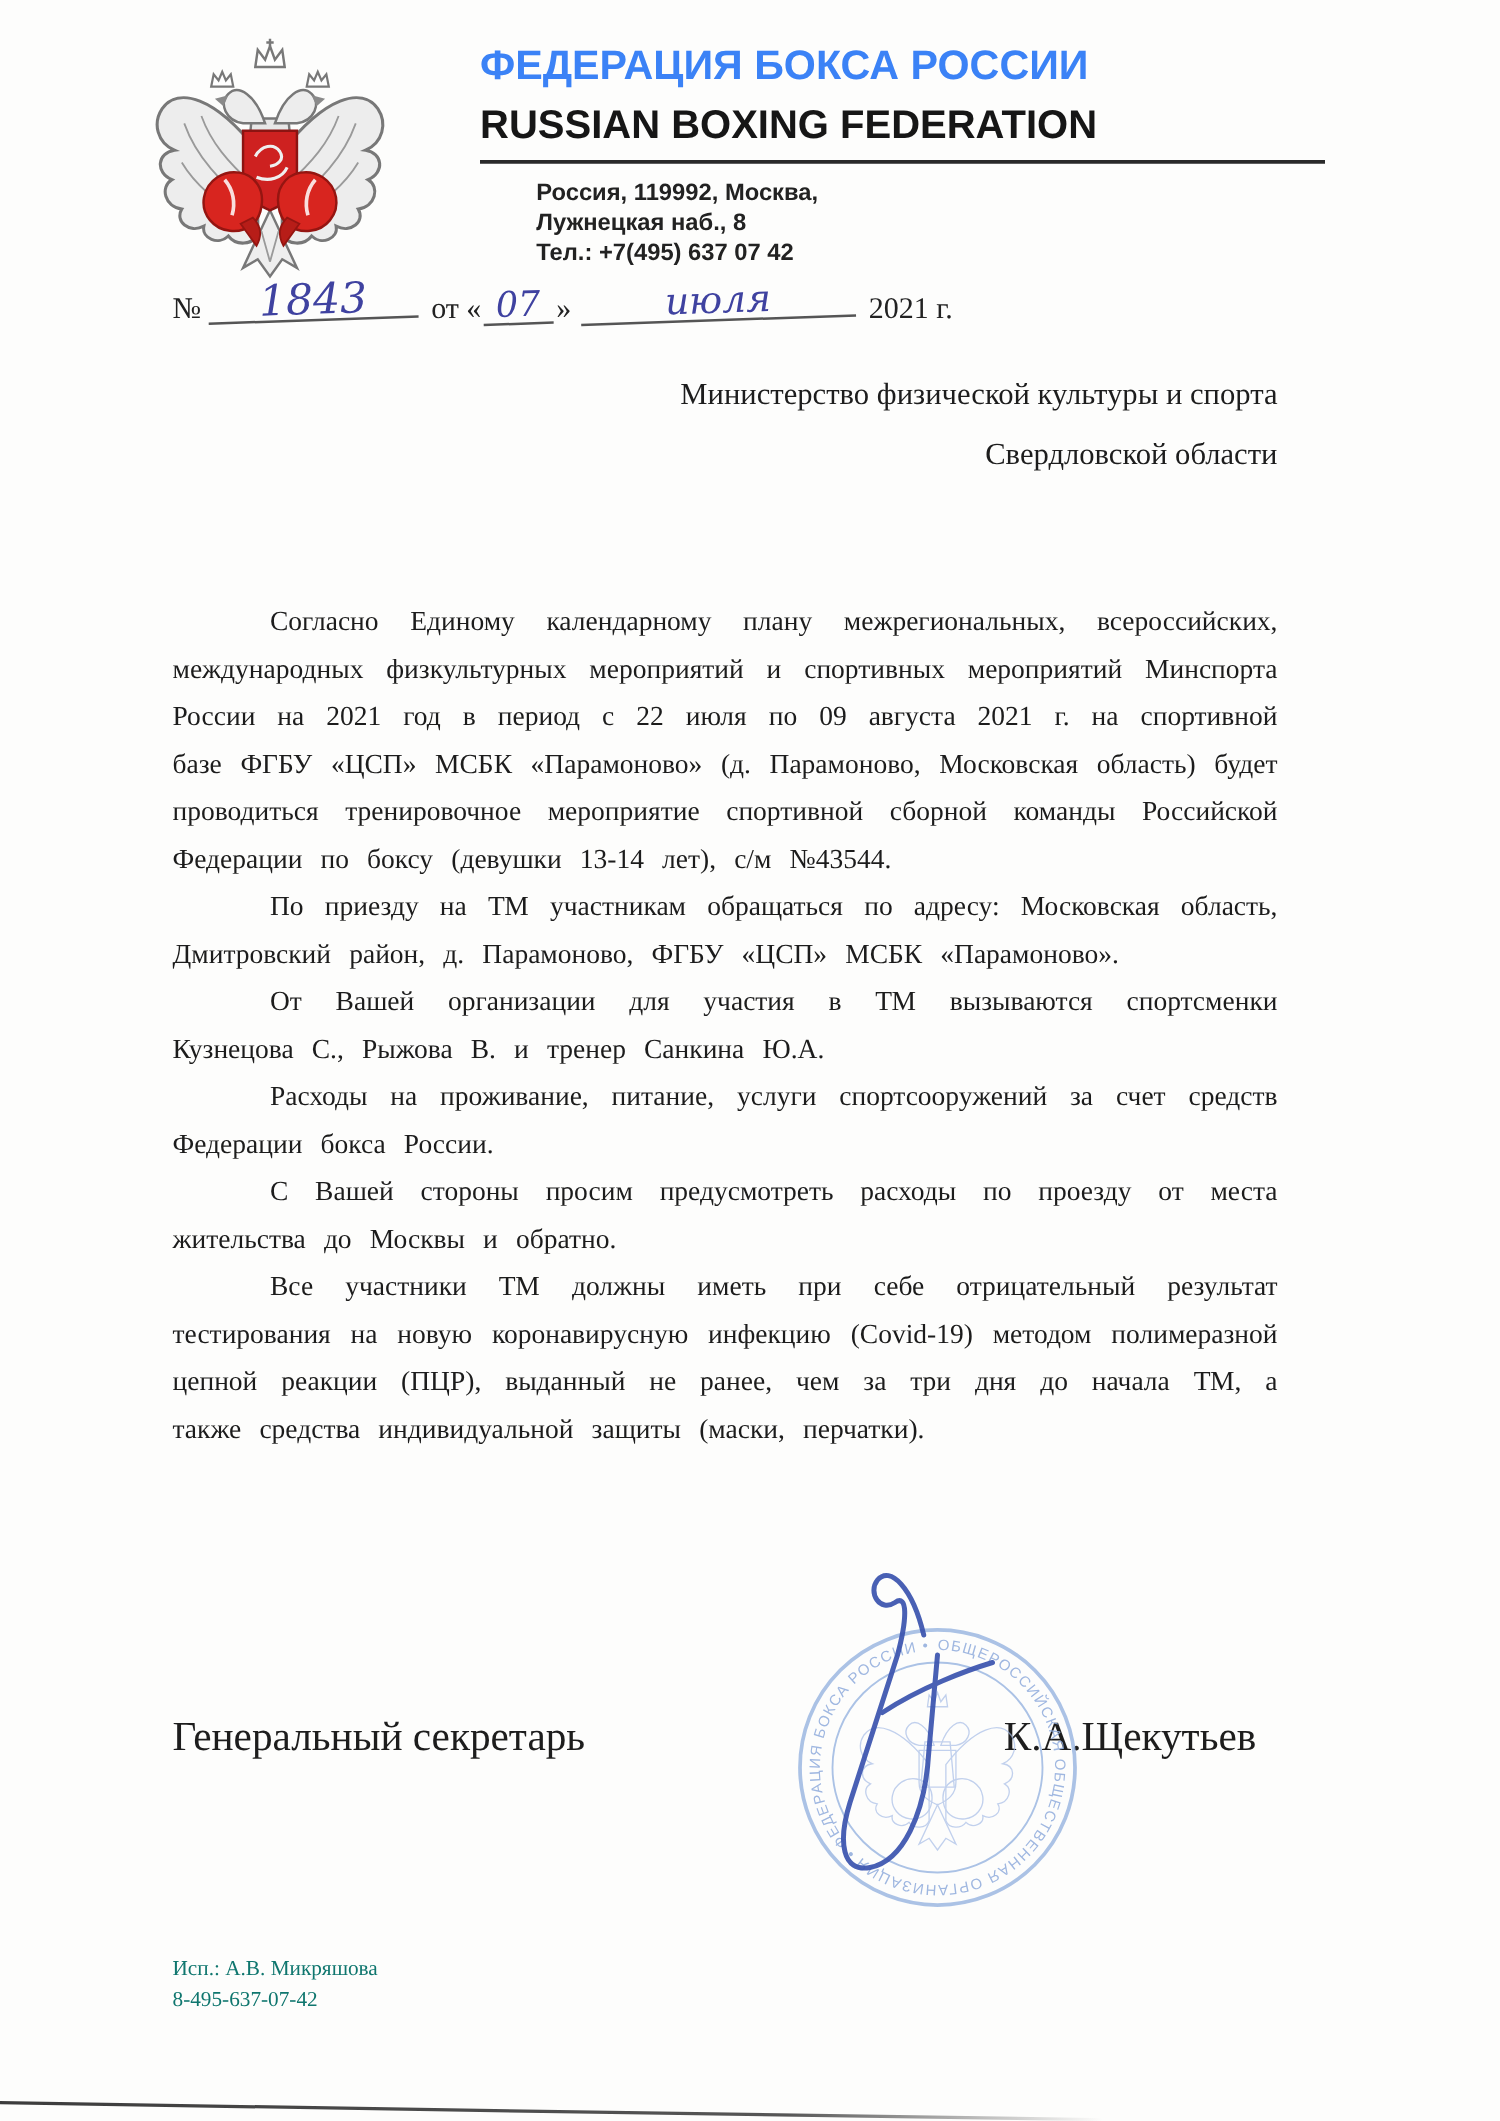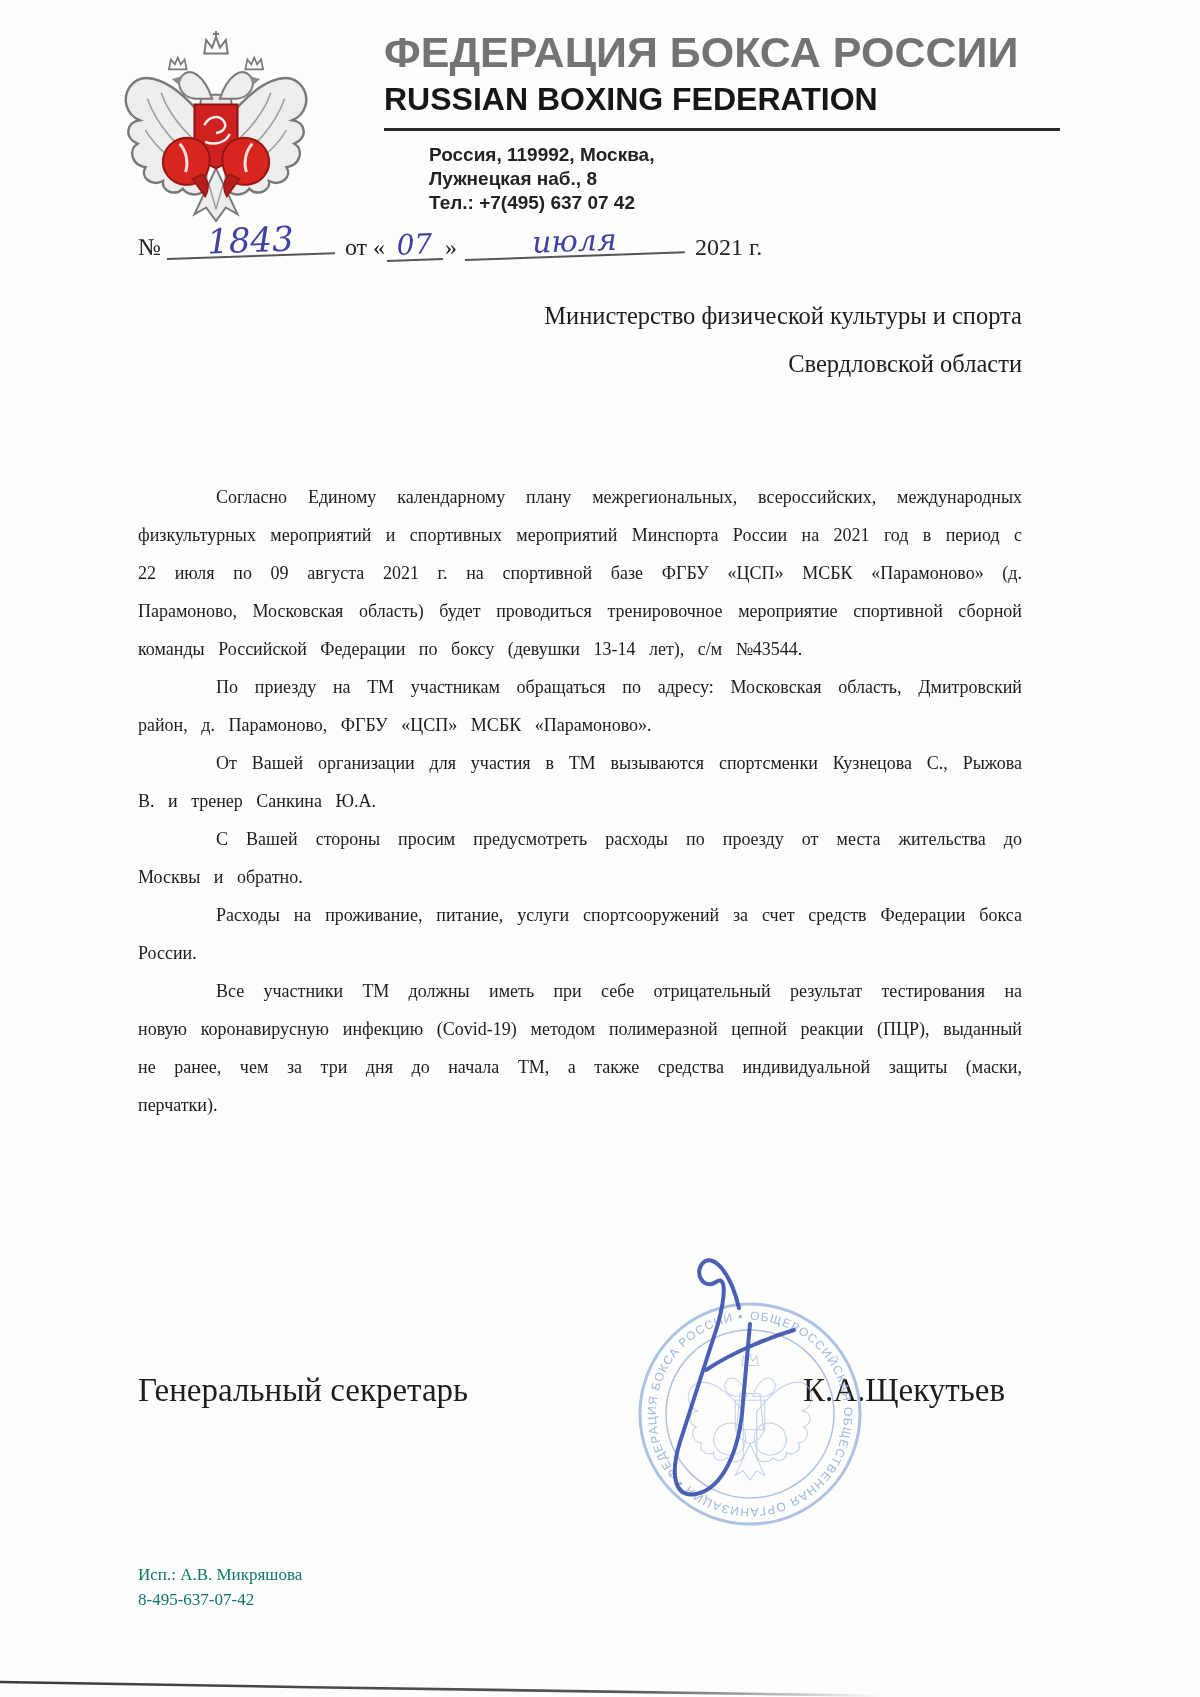--- a/index.html
+++ b/index.html
@@ -4,22 +4,22 @@
 <style>
   html,body{margin:0;padding:0;background:#ffffff;}
   .page{
     position:relative; width:1200px; height:1697px; background:#fdfdfc;
     font-family:"Liberation Serif", serif; color:#1f1f1f; overflow:hidden;
   }
   
   .letterhead{position:absolute; left:118px; top:28px; width:960px; display:flex;}
   .logo{width:196px; height:206px; flex:0 0 auto;}
   .lh-right{margin-left:70px; width:676px;}
-  .t-ru{font-family:"Liberation Sans", sans-serif; font-weight:bold; font-size:43px;
-        letter-spacing:0px; color:#737373; line-height:48px; white-space:nowrap;}
+  .t-ru{font-family:"Liberation Sans", sans-serif; font-weight:bold; font-size:33px;
+        letter-spacing:0px; color:#3b82f6; line-height:48px; white-space:nowrap;}
   .t-en{font-family:"Liberation Sans", sans-serif; font-weight:bold; font-size:32px;
         color:#161616; line-height:46px; white-space:nowrap;}
   .rule{border-bottom:3px solid #2a2a2a; margin-top:6px; width:676px;}
   .addr-row{display:flex; margin-top:12px;}
   .addr{font-family:"Liberation Sans", sans-serif; font-weight:bold; font-size:19px;
         line-height:24px; color:#222;}
   .addr.ru{width:425px;margin-left:45px;}
   
   .refline{position:absolute; left:138px; top:228px; font-size:24px; color:#222;
            display:flex; align-items:baseline; white-space:nowrap;}
@@ -27,21 +27,21 @@
       display:inline-block; text-align:center; border-bottom:2px solid #555;
       transform:rotate(-2deg); transform-origin:bottom left;}
   .hw-num{width:168px; font-size:34px; line-height:30px; margin:0 10px 0 6px;}
   .hw-day{width:56px; font-size:28px; line-height:28px; margin:0 2px;}
   .hw-month{width:220px; font-size:30px; line-height:28px; margin:0 10px 0 8px;}
   
   .addressee{position:absolute; right:178px; top:292px; text-align:right;
              font-size:24.5px; line-height:48px; color:#1d1d1d;}
   
   .bodytext{position:absolute; left:138px; top:478px; width:884px;}
-  .bodytext p{margin:0; font-size:18px; line-height:38px; text-align:justify;
+  .bodytext p{margin:0; font-size:22px; line-height:38px; text-align:justify;
               text-indent:78px; word-spacing:9px; color:#1c1c1c;}
   
   .signrow{position:absolute; left:138px; top:1372px; width:867px;
            display:flex; justify-content:space-between; font-size:33px; color:#1d1d1d;}
   
   .stamp{position:absolute; left:634px; top:1298px; width:232px; height:232px; opacity:.85;}
   .pen-signature{position:absolute; left:642px; top:1246px; width:180px; height:282px;}
   
   .footer{position:absolute; left:138px; top:1562px; font-size:17px; line-height:25px; color:#0f766e;}
   
@@ -114,22 +114,22 @@
 
   <div class="addressee">
     <div>Министерство физической культуры и спорта</div>
     <div>Свердловской области</div>
   </div>
 
   <main class="bodytext">
     <p>Согласно Единому календарному плану межрегиональных, всероссийских, международных физкультурных мероприятий и спортивных мероприятий Минспорта России на 2021 год в период с 22 июля по 09 августа 2021 г. на спортивной базе ФГБУ «ЦСП» МСБК «Парамоново» (д. Парамоново, Московская область) будет проводиться тренировочное мероприятие спортивной сборной команды Российской Федерации по боксу (девушки 13-14 лет), с/м №43544.</p>
     <p>По приезду на ТМ участникам обращаться по адресу: Московская область, Дмитровский район, д. Парамоново, ФГБУ «ЦСП» МСБК «Парамоново».</p>
     <p>От Вашей организации для участия в ТМ вызываются спортсменки Кузнецова С., Рыжова В. и тренер Санкина Ю.А.</p>
+    <p>Расходы на проживание, питание, услуги спортсооружений за счет средств Федерации бокса России.</p>
     <p>С Вашей стороны просим предусмотреть расходы по проезду от места жительства до Москвы и обратно.</p>
-    <p>Расходы на проживание, питание, услуги спортсооружений за счет средств Федерации бокса России.</p>
     <p>Все участники ТМ должны иметь при себе отрицательный результат тестирования на новую коронавирусную инфекцию (Covid-19) методом полимеразной цепной реакции (ПЦР), выданный не ранее, чем за три дня до начала ТМ, а также средства индивидуальной защиты (маски, перчатки).</p>
   </main>
 
   <div class="signrow">
     <span>Генеральный секретарь</span>
     <span>К.А.Щекутьев</span>
   </div>
 
   <div class="stamp">
     <svg viewBox="0 0 232 232" width="232" height="232" aria-hidden="true">

